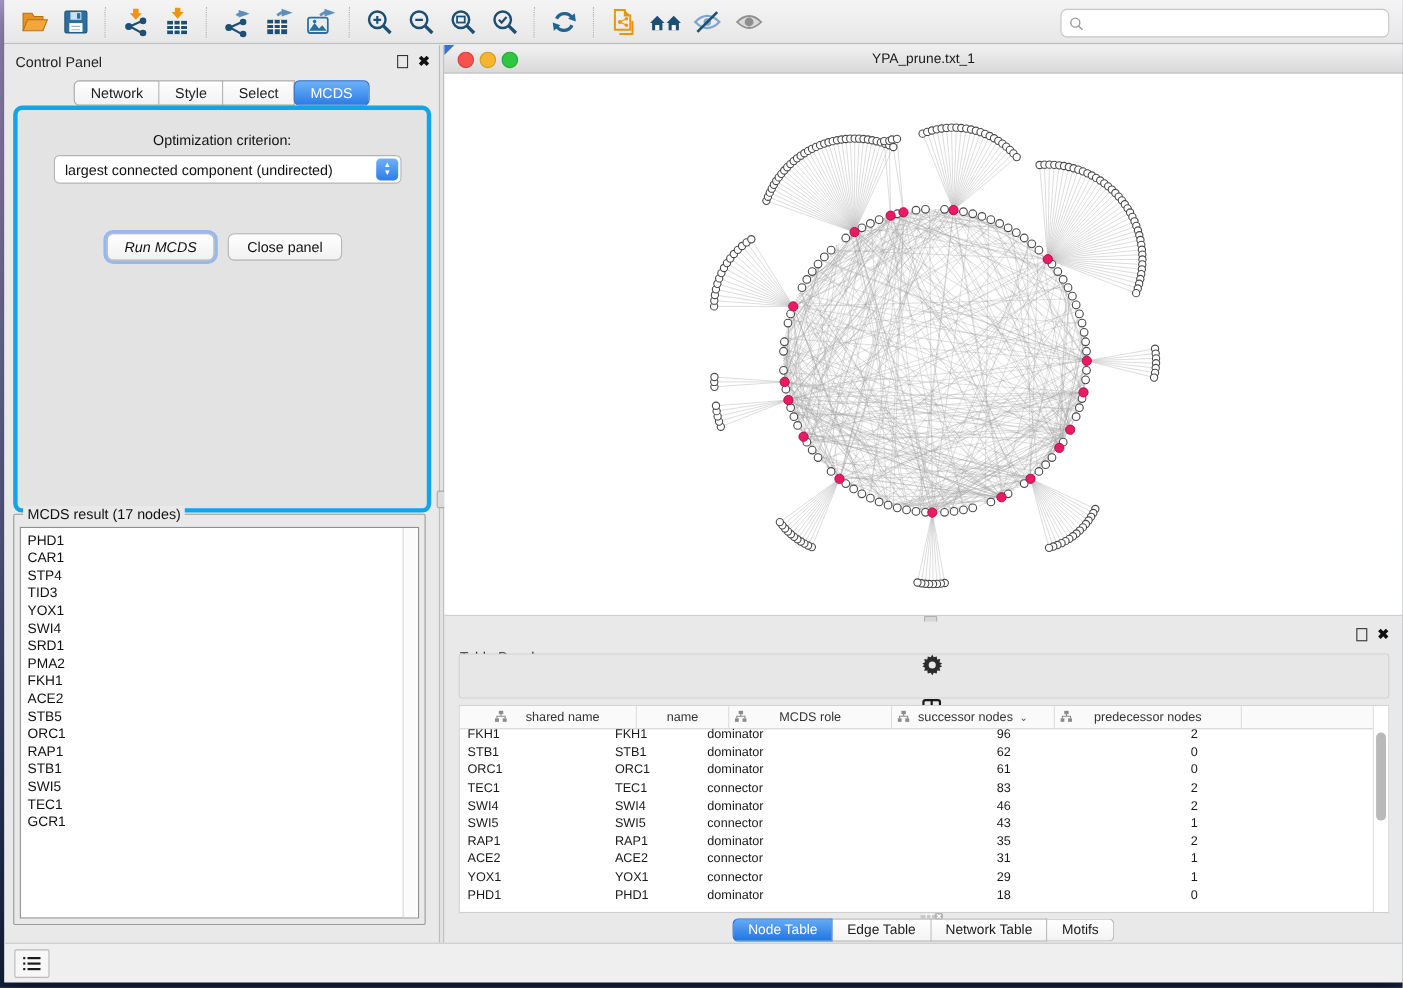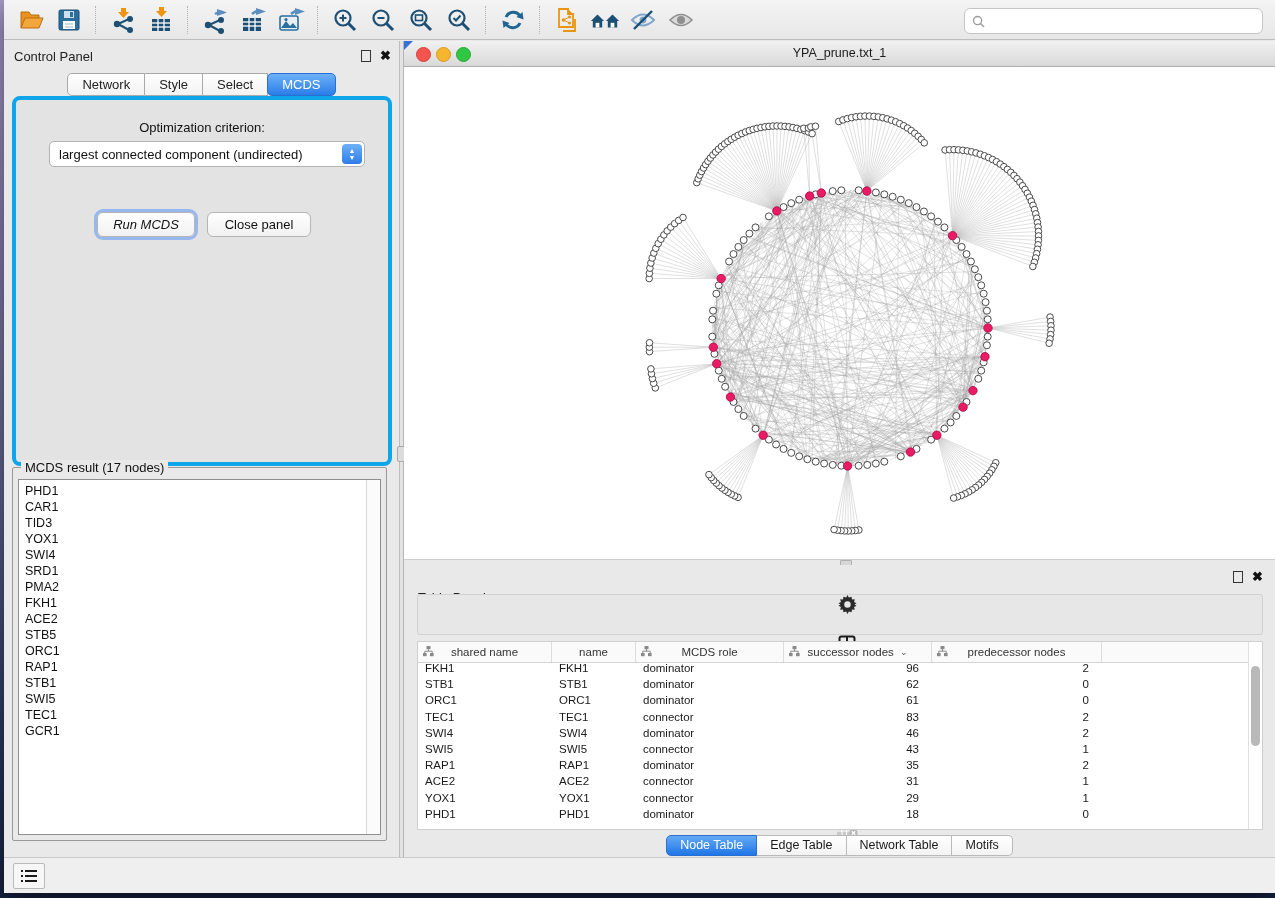--- a/index.html
+++ b/index.html
@@ -260,20 +260,21 @@
       </div>
       <div class="btn focus" style="left:81px;width:98px;">Run MCDS</div>
       <div class="btn" style="left:191px;width:104px;">Close panel</div>
     </div>
     <div class="groupbox">
       <div class="legend">MCDS result (17 nodes)</div>
       <div class="mcds-list">
         <div class="mcds-items" id="mcds-items">
             <div class="mcds-item">PHD1</div>
             <div class="mcds-item">CAR1</div>
+            <div class="mcds-item">STP4</div>
             <div class="mcds-item">TID3</div>
             <div class="mcds-item">YOX1</div>
             <div class="mcds-item">SWI4</div>
             <div class="mcds-item">SRD1</div>
             <div class="mcds-item">PMA2</div>
             <div class="mcds-item">FKH1</div>
             <div class="mcds-item">ACE2</div>
             <div class="mcds-item">STB5</div>
             <div class="mcds-item">ORC1</div>
             <div class="mcds-item">RAP1</div>
@@ -1182,21 +1183,21 @@
               </g>
               <circle cx="17.5" cy="11" r="4" fill="#b5b5b5"></circle>
               <path d="M15.8 9.3 l3.4 3.4 M19.2 9.3 l-3.4 3.4" stroke="#fff" stroke-width="1.3"></path>
             </svg>
         </span>
         <span class="tico fx">f(x)</span>
       </div>
 
       <div class="ttable">
         <div class="thead" id="thead">
-            <div class="th" style="width: 134px;">
+            <div class="th" style="width: 134px; margin-left: 27px;">
               <svg class="colico" width="11" height="11" viewBox="0 0 11 11">
                 <g fill="#8a8a8a">
                   <rect x="3.5" y="0" width="4" height="3.2"></rect>
                   <rect x="0" y="7" width="3.6" height="3.2"></rect>
                   <rect x="7" y="7" width="3.6" height="3.2"></rect>
                   <path d="M5.5 3.2 v2 M1.8 7 v-1.8 h7.4 V7" stroke="#8a8a8a" fill="none" stroke-width="1"></path>
                 </g>
               </svg>
               <span>shared name</span>
             </div>

